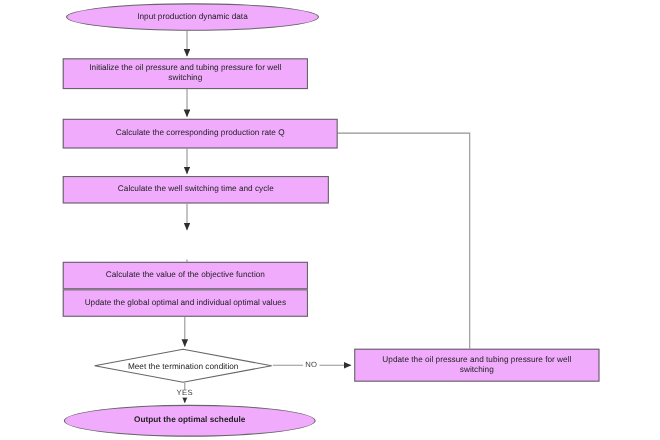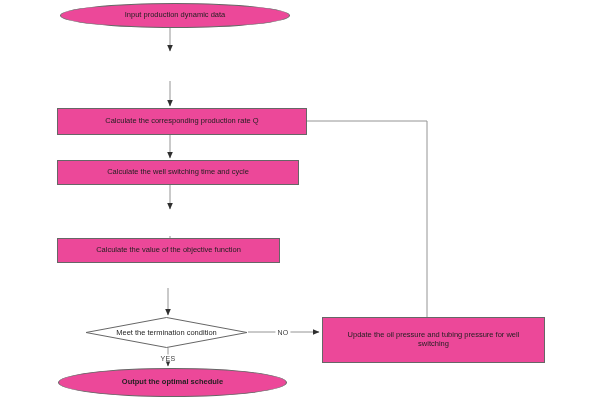--- a/index.html
+++ b/index.html
@@ -17,21 +17,21 @@
     width: 600px; height: 400px;
   }
   .edges polyline, .edges line {
     fill: none;
     stroke: #949494;
     stroke-width: 1;
   }
   .node {
     position: absolute;
     box-sizing: border-box;
-    background: #ec4899;
+    background: #f0abfc;
     border: 1px solid #666666;
     display: flex;
     align-items: center;
     justify-content: center;
     text-align: center;
     font-size: 7.5px;
     line-height: 1.18;
     color: #1f1f1f;
     padding: 1px 12px;
   }
@@ -86,42 +86,48 @@
     <polyline points="168,288 168,315" marker-end="url(#arrow)"></polyline>
     <polyline points="168,348 168,366" marker-end="url(#arrow)"></polyline>
     <polyline points="248,332 319,332" marker-end="url(#arrow)"></polyline>
     <polyline points="427,317 427,121 284,121" marker-end="url(#arrow)"></polyline>
   </svg>
 
   <div class="node terminator" style="left:60px; top:3px; width:230px; height:25px;">
     <span>Input production dynamic data</span>
   </div>
 
+  <div class="node" style="left:57px; top:53px; width:223px; height:28px;">
+    <span>Initialize the oil pressure and tubing pressure for well switching</span>
+  </div>
 
   <div class="node" style="left:57px; top:108px; width:250px; height:27px;">
     <span>Calculate the corresponding production rate Q</span>
   </div>
 
   <div class="node" style="left:57px; top:160px; width:242px; height:25px;align-items:center;">
     <span>Calculate the well switching time and cycle</span>
   </div>
 
   <div class="node" style="left:57px; top:211px; width:223px; height:25px;margin-top:27px;">
     <span>Calculate the value of the objective function</span>
   </div>
 
+  <div class="node" style="left:57px; top:263px; width:223px; height:25px;">
+    <span>Update the global optimal and individual optimal values</span>
+  </div>
 
   <div class="diamond-wrap" style="left:85px; top:317px; width:163px; height:31px;">
     <svg width="163" height="31" viewBox="0 0 163 31">
       <polygon points="1,15.5 81.5,0.5 162,15.5 81.5,30.5" fill="#ffffff" stroke="#666666" stroke-width="1"></polygon>
     </svg>
     <span class="diamond-label">Meet the termination condition</span>
   </div>
 
-  <div class="node" style="left:322px; top:317px; width:223px; height:46px;">
+  <div class="node" style="left:322px; top:317px; width:223px; height:30px;">
     <span>Update the oil pressure and tubing pressure for well switching</span>
   </div>
 
   <div class="node terminator" style="left:58px; top:368px; width:229px; height:29px;font-weight:bold;">
     <span>Output the optimal schedule</span>
   </div>
 
   <span class="edge-label" style="left:168px; top:358px;">YES</span>
   <span class="edge-label" style="left:283px; top:332px;">NO</span>
 

